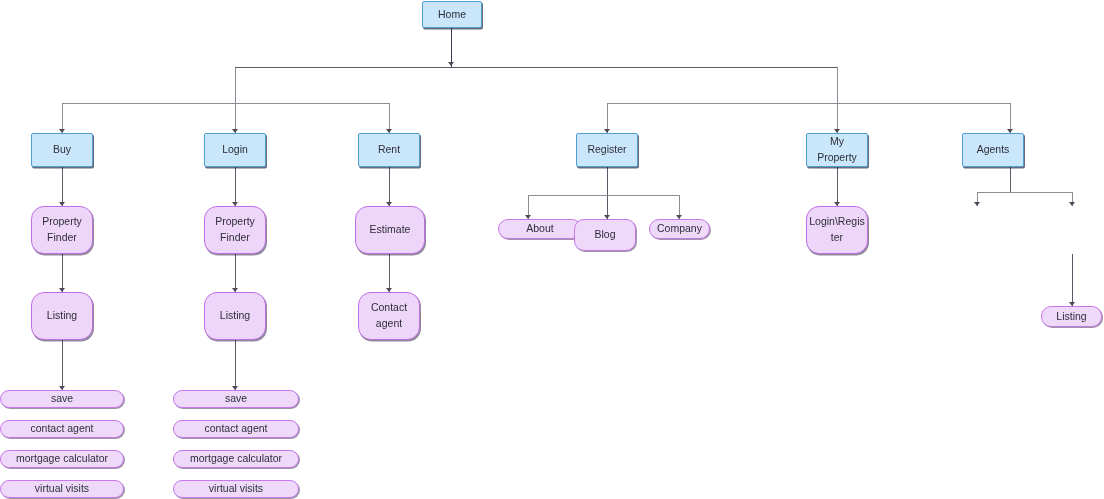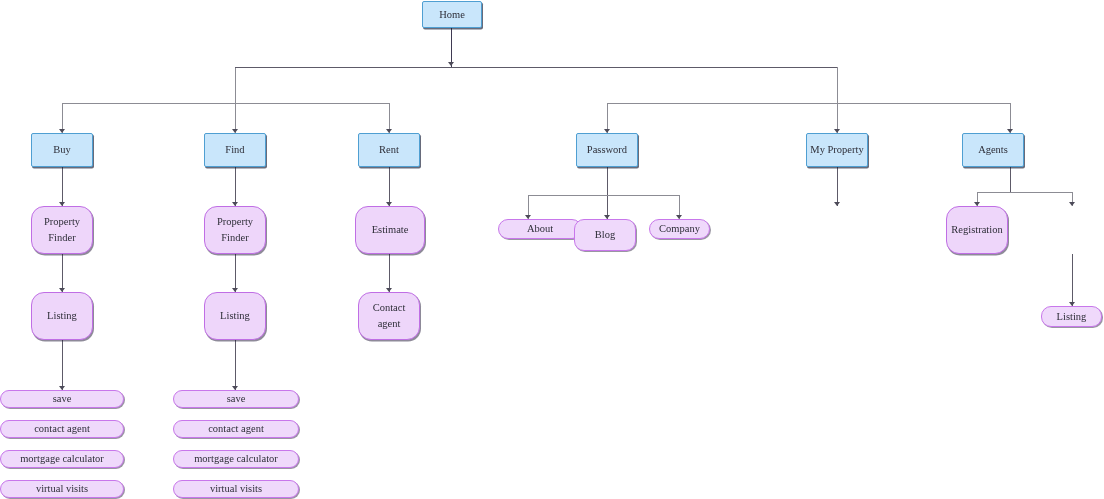--- a/index.html
+++ b/index.html
@@ -3,21 +3,21 @@
 <meta charset="utf-8">
 <style>
   html,body{margin:0;padding:0;background:#ffffff;}
   .canvas{
     position:relative;width:1104px;height:499px;background:#ffffff;
     overflow:hidden;font-family:"Liberation Sans",sans-serif;
   }
   .node{
     position:absolute;display:flex;align-items:center;justify-content:center;
     text-align:center;font-size:10.5px;line-height:1.5;color:#2e2e38;
-    box-sizing:border-box;padding:1px 2px;overflow-wrap:anywhere;z-index:3;font-family:Liberation Serif, serif;
+    box-sizing:border-box;padding:1px 2px;overflow-wrap:anywhere;z-index:3;
   }
   .blue{
     background:#c9e6fb;border:1px solid #4f9fd2;border-radius:2px;
     box-shadow:1px 1.5px 0 rgba(22,28,52,.65);
   }
   .purple{
     background:#eed6fa;border:1px solid #c06ee5;border-radius:13px;
     box-shadow:1px 1.5px 0 rgba(30,22,52,.5);
   }
   .pill{
@@ -89,30 +89,30 @@
   <div class="arw" style="left:525px;top:215px"></div>
   <div class="arw" style="left:604px;top:215px"></div>
   <div class="arw" style="left:676px;top:215px"></div>
   <div class="arw" style="left:59px;top:386px"></div>
   <div class="arw" style="left:232px;top:386px"></div>
   <div class="arw" style="left:1069px;top:302px"></div>
 
   <div class="node blue" style="left:422px;top:1px;width:60px;height:27px">Home</div>
 
   <div class="node blue" style="left:31px;top:133px;width:62px;height:34px">Buy</div>
-  <div class="node blue" style="left:204px;top:133px;width:62px;height:34px">Find</div>
+  <div class="node blue" style="left:204px;top:133px;width:62px;height:34px">Login</div>
   <div class="node blue" style="left:358px;top:133px;width:62px;height:34px">Rent</div>
-  <div class="node blue" style="left:576px;top:133px;width:62px;height:34px">Password</div>
+  <div class="node blue" style="left:576px;top:133px;width:62px;height:34px">Register</div>
   <div class="node blue" style="left:806px;top:133px;width:62px;height:34px">My Property</div>
   <div class="node blue" style="left:962px;top:133px;width:62px;height:34px">Agents</div>
 
   <div class="node purple" style="left:31px;top:206px;width:62px;height:48px">Property Finder</div>
   <div class="node purple" style="left:204px;top:206px;width:62px;height:48px">Property Finder</div>
   <div class="node purple" style="left:355px;top:206px;width:70px;height:48px">Estimate</div>
-  <div class="node purple" style="left:946px;top:206px;width:62px;height:48px">Registration</div>
+  <div class="node purple" style="left:806px;top:206px;width:62px;height:48px">Login\Register</div>
 
   <div class="node purple" style="left:31px;top:292px;width:62px;height:48px">Listing</div>
   <div class="node purple" style="left:204px;top:292px;width:62px;height:48px">Listing</div>
   <div class="node purple" style="left:358px;top:292px;width:62px;height:48px">Contact agent</div>
 
   <div class="node pill" style="left:498px;top:219px;width:84px;height:20px">About</div>
   <div class="node pill" style="left:574px;top:219px;width:62px;height:32px">Blog</div>
   <div class="node pill" style="left:649px;top:219px;width:61px;height:20px">Company</div>
 
   <div class="node pill" style="left:1041px;top:306px;width:61px;height:21px">Listing</div>

